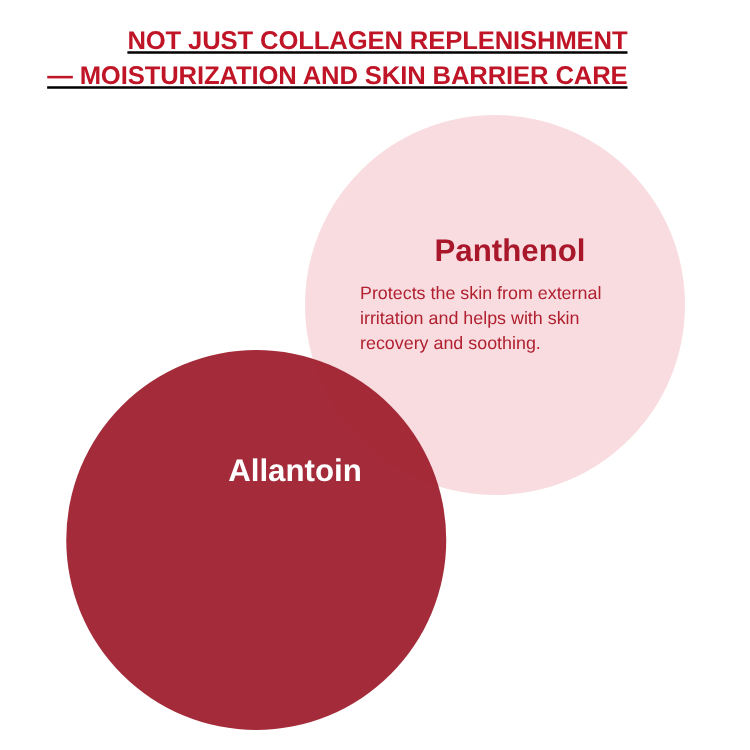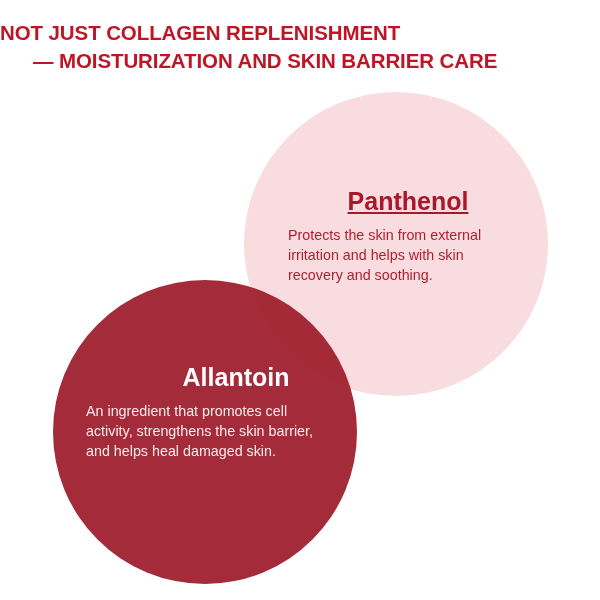--- a/index.html
+++ b/index.html
@@ -23,23 +23,24 @@
     background: #ffffff;
     overflow: hidden;
   }
 
   
   .title-block {
     position: absolute;
     left: 0;
     top: 20px;
     width: 502px;
-    text-align: left;
+    text-align: right;
     line-height: 1.30;
     letter-spacing: -0.1px;
+    text-decoration: underline;
   }
   .title-line {
     display: block;
     font-size: 20.5px;
     font-weight: bold;
     color: #BF1527;
     white-space: nowrap;
   }
   .title-line.line2 {
     margin-top: 1px;
@@ -95,21 +96,20 @@
 
   .group-panthenol {
     left: 282px;
     top: 188px;
     width: 250px;
   }
   .group-panthenol .group-heading {
     color: #A8172A;
     text-align: center;
     margin-left: 2px;
-    text-decoration: underline;
   }
   .group-panthenol .group-body {
     color: #B0202F;
     text-align: left;
     margin-top: 9px;
     margin-left: 6px;
   }
 
   .group-allantoin {
     left: 82px;
@@ -145,18 +145,15 @@
 
   <div class="group group-panthenol">
     <div class="group-heading">Panthenol</div>
     <div class="group-body">Protects the skin from external
 irritation and helps with skin
 recovery and soothing.</div>
   </div>
 
   <div class="group group-allantoin">
     <div class="group-heading">Allantoin</div>
-    <div class="group-body">An ingredient that promotes cell
-activity, strengthens the skin barrier,
-and helps heal damaged skin.</div>
   </div>
 
 </div>
 
 </body></html>

